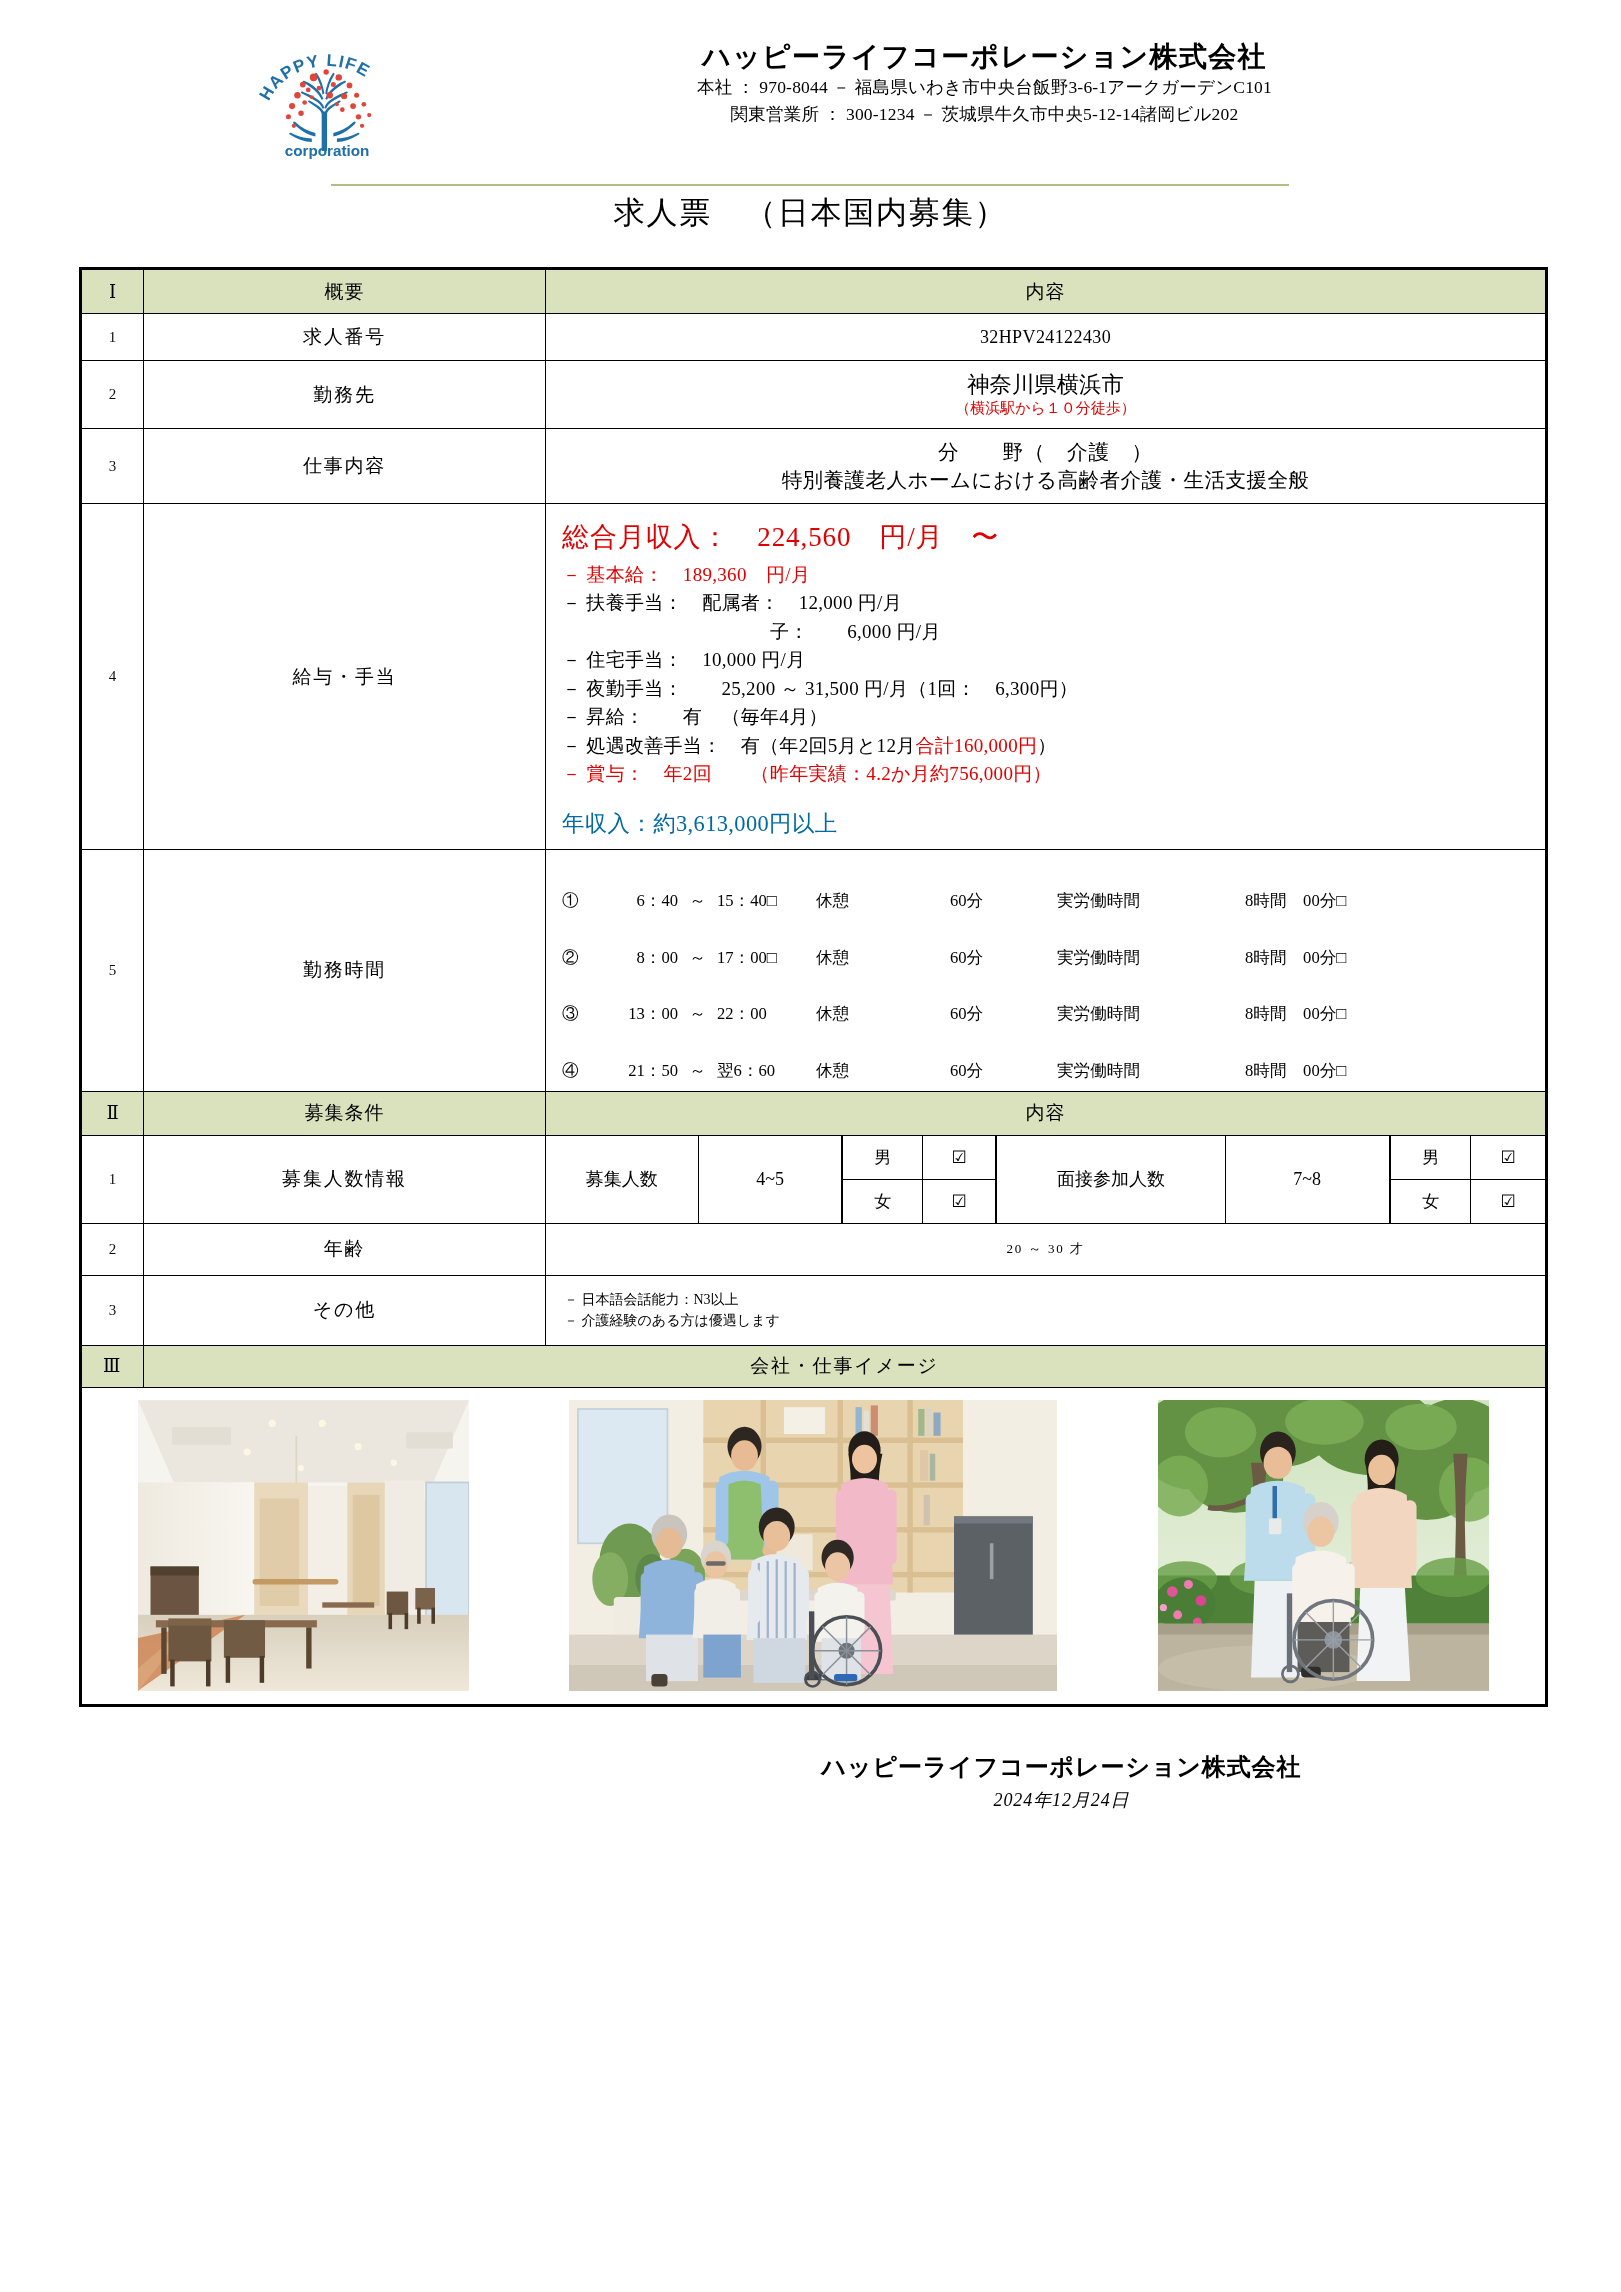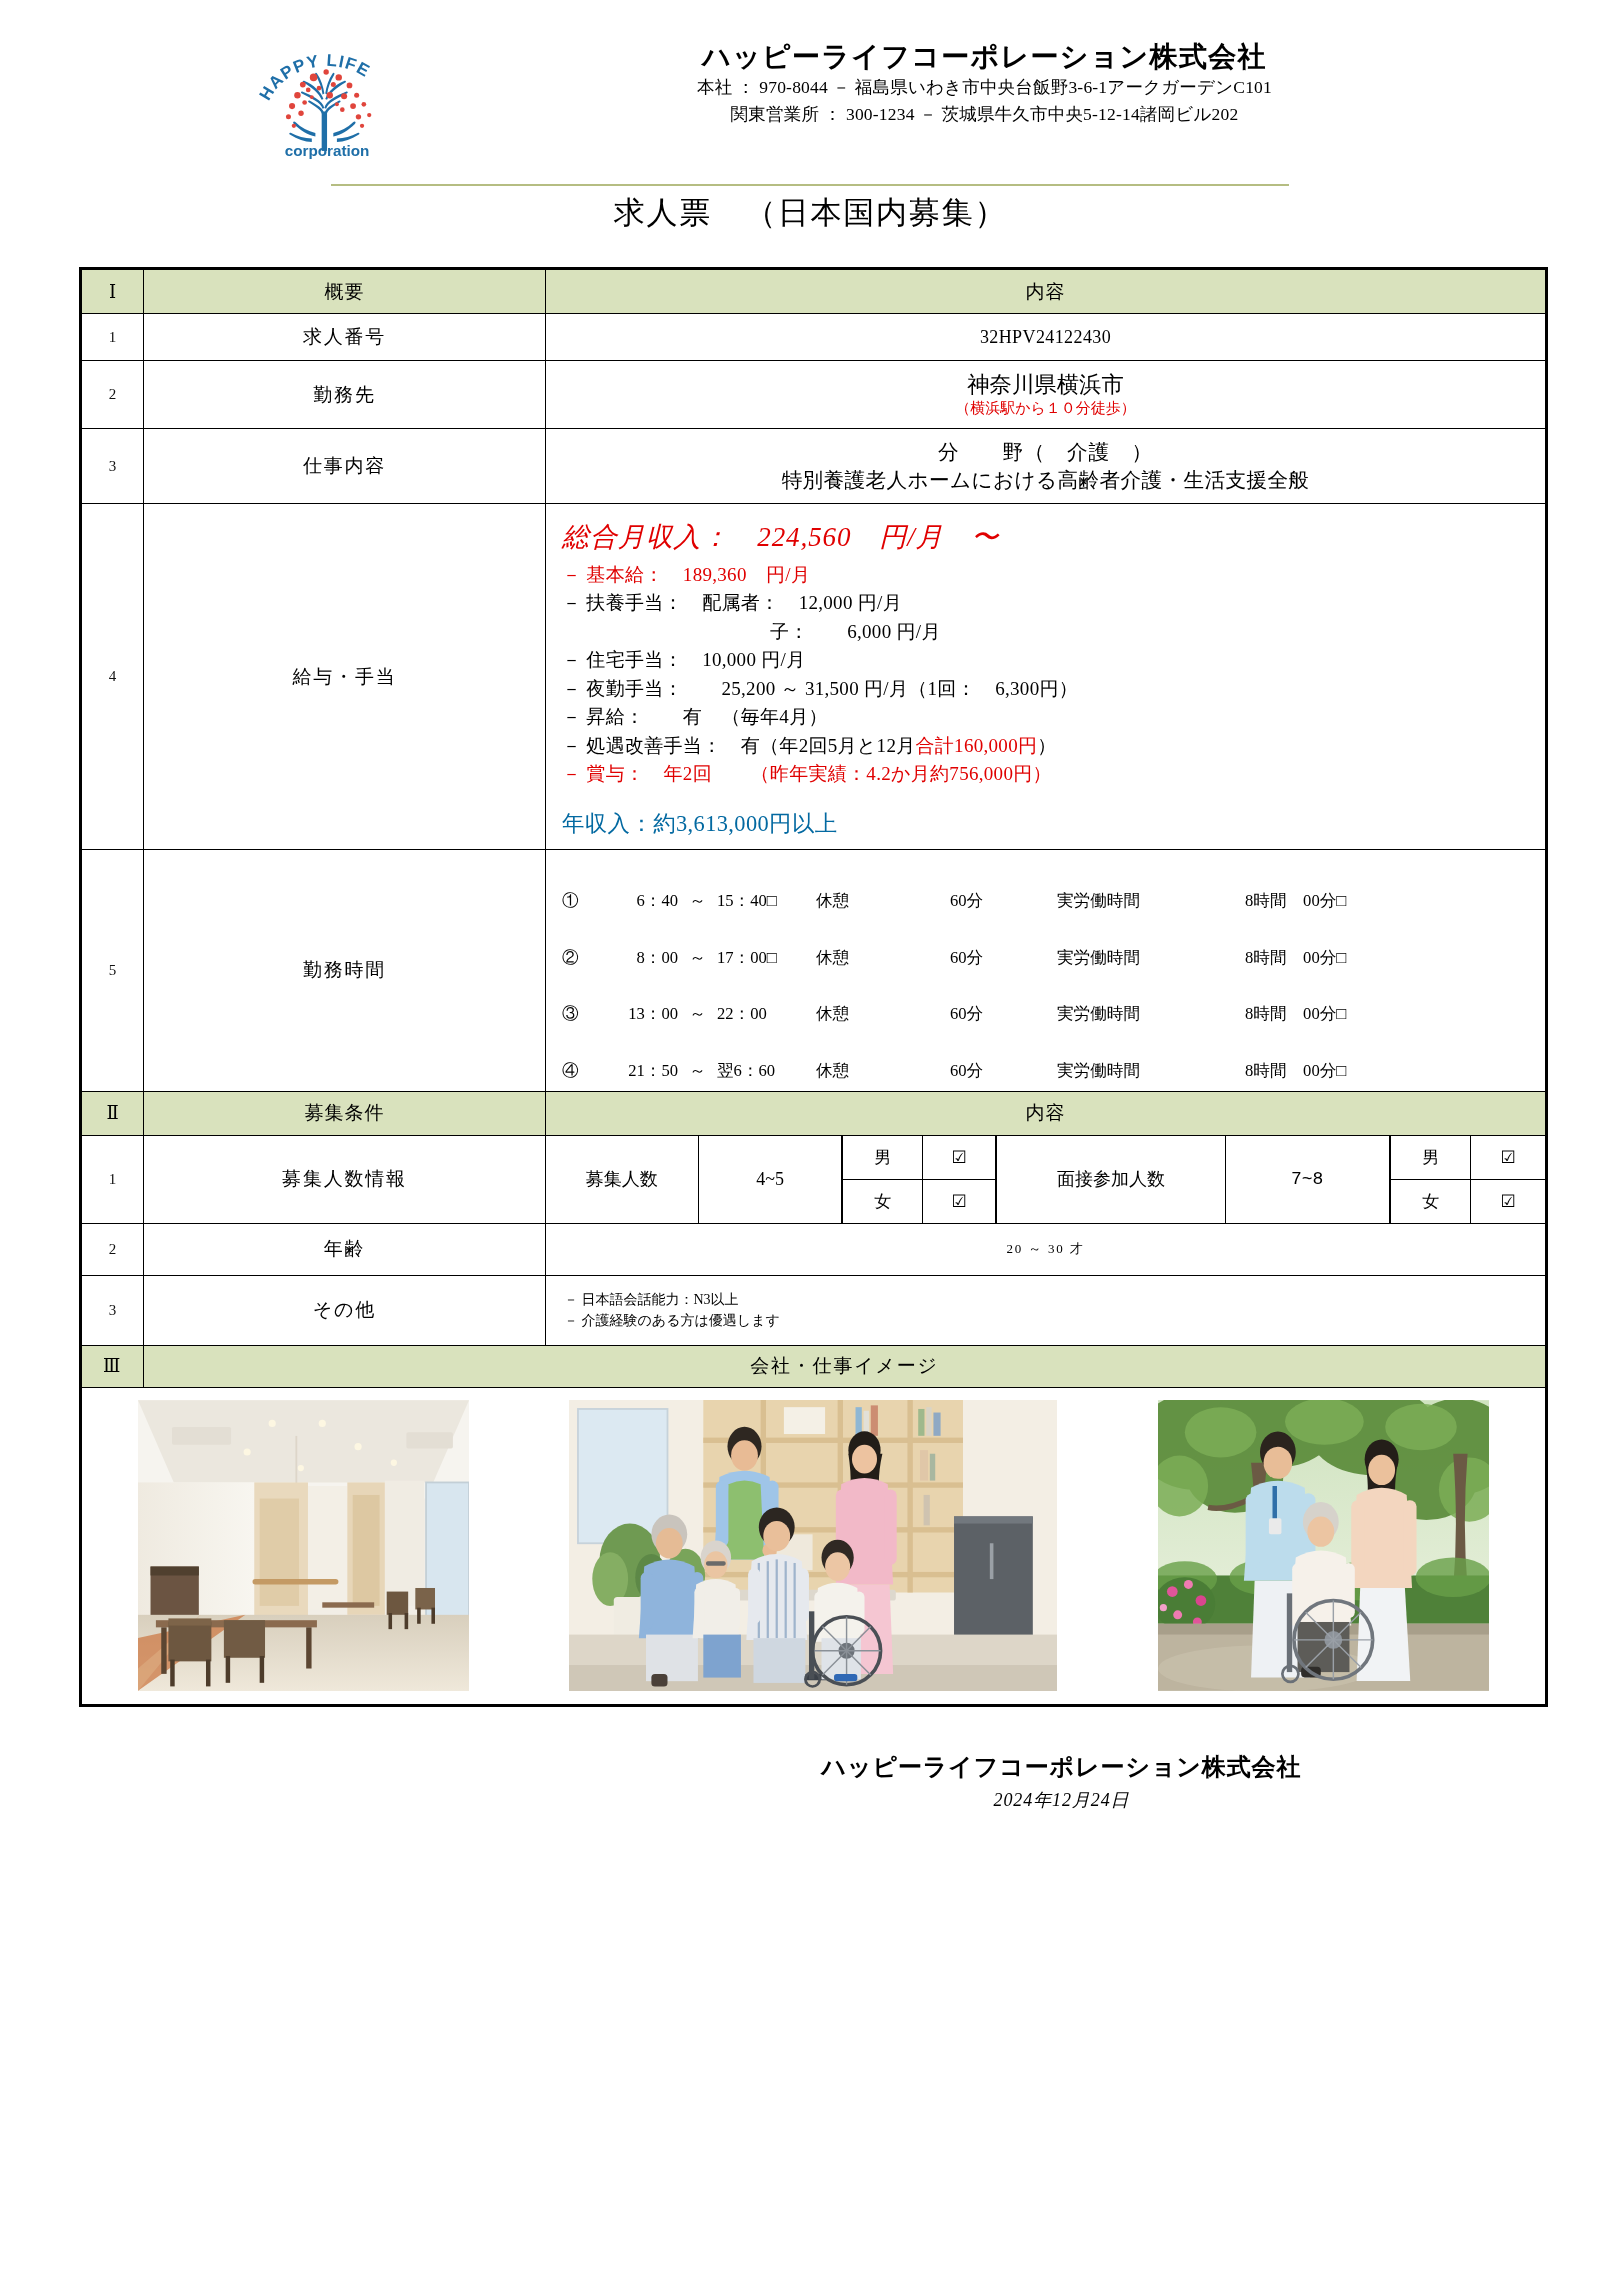--- a/index.html
+++ b/index.html
@@ -147,21 +147,20 @@
   .job-desc  { font-size: 20.6px; letter-spacing: 0.4px; }
 
   
   .pay { padding: 12.5px 9px 9px 16px; font-size: 19px; line-height: 1.5; }
   .pay-total {
     color: #e00000;
     font-size: 27px;
     letter-spacing: 0.9px;
     margin-bottom: 3.6px;
     white-space: nowrap;
-    font-style: italic;
   }
   .pay-line { white-space: nowrap; font-size: 19px; letter-spacing: 0.3px; }
   .pay-line.red { color: #e00000; }
   .red { color: #e00000; }
   .pay-annual {
     color: #0369a1;
     font-size: 22.4px;
     margin-top: 18px;
     letter-spacing: 0.4px;
     white-space: nowrap;
@@ -441,21 +440,21 @@
                     <td class="gc" style="border-top:none;border-right:none;">☑</td>
                   </tr>
                   <tr>
                     <td class="gl" style="border-bottom:none;">女</td>
                     <td class="gc" style="border-bottom:none;border-right:none;">☑</td>
                   </tr>
                 </tbody>
                       </table>
               </td>
               <td class="thick-left" style="width:199px;border-top:none;border-bottom:none;">面接参加人数</td>
-              <td style="width:143px;border-top:none;border-bottom:none;font-family:Liberation Mono, monospace;">7~8</td>
+              <td style="width:143px;border-top:none;border-bottom:none;">7~8</td>
               <td class="gender-pair" style="width:136px;">
                 <table class="gender-table">
                   <tbody>
                           <tr>
                     <td class="gl" style="border-top:none;">男</td>
                     <td class="gc" style="border-top:none;border-right:none;">☑</td>
                   </tr>
                   <tr>
                     <td class="gl" style="border-bottom:none;">女</td>
                     <td class="gc" style="border-bottom:none;border-right:none;">☑</td>

